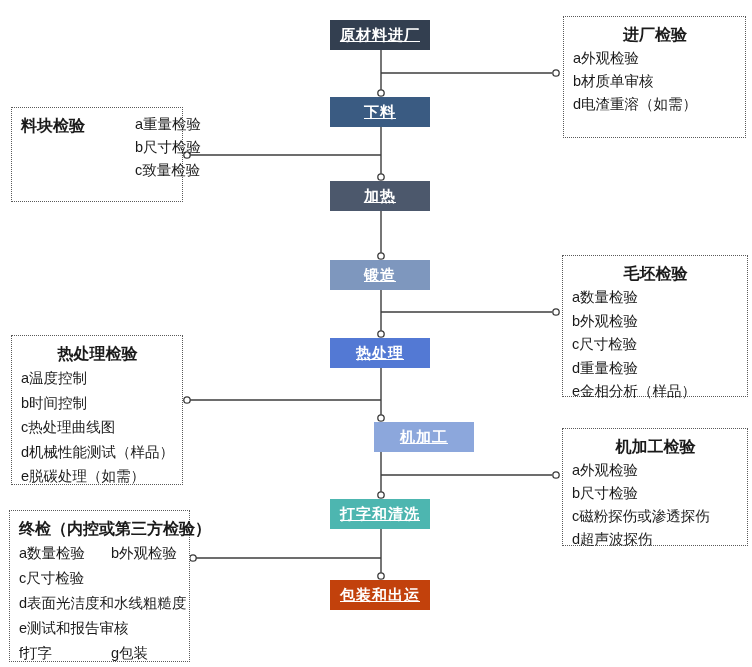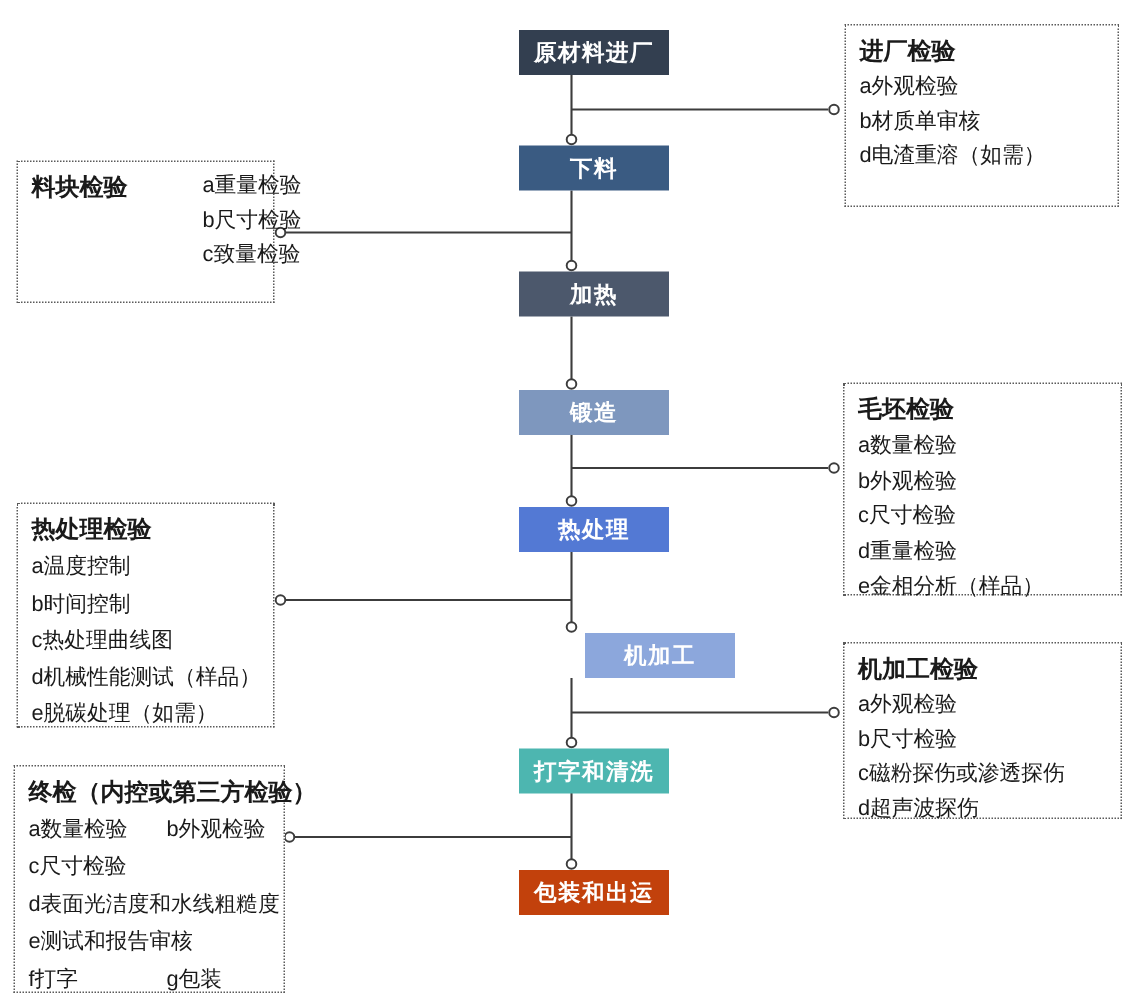--- a/index.html
+++ b/index.html
@@ -13,48 +13,50 @@
     overflow: hidden;
   }
   svg.connectors {
     position: absolute;
     left: 0; top: 0;
     width: 752px; height: 667px;
     pointer-events: none;
   }
   .flow-node {
     position: absolute;
-    left: 346px;
+    left: 330px;
     width: 100px;
     height: 30px;
     display: flex;
     align-items: center;
     justify-content: center;
     color: #ffffff;
     font-weight: bold;
     font-size: 15px;
     letter-spacing: 1px;
     white-space: nowrap;
     z-index: 2;
+    text-decoration: underline;
   }
   .side-box {
     position: absolute;
     border: 1px dotted #5a5a5a;
     background: #ffffff;
     padding: 5px 8px 4px 9px;
     font-size: 14.5px;
     color: #1a1a1a;
     line-height: 24px;
     z-index: 2;
   }
   .side-box .title {
     font-weight: bold;
     font-size: 16px;
     line-height: 25px;
     white-space: nowrap;
+    text-align: center;
   }
   .side-box .item { white-space: nowrap; }
   .billet-flex { display: flex; align-items: flex-start; gap: 44px; }
   .billet-items { margin-left: 6px; }
   .two-col .col1 { display: inline-block; width: 92px; }
 </style>
 </head>
 <body>
 
 <div class="canvas">

